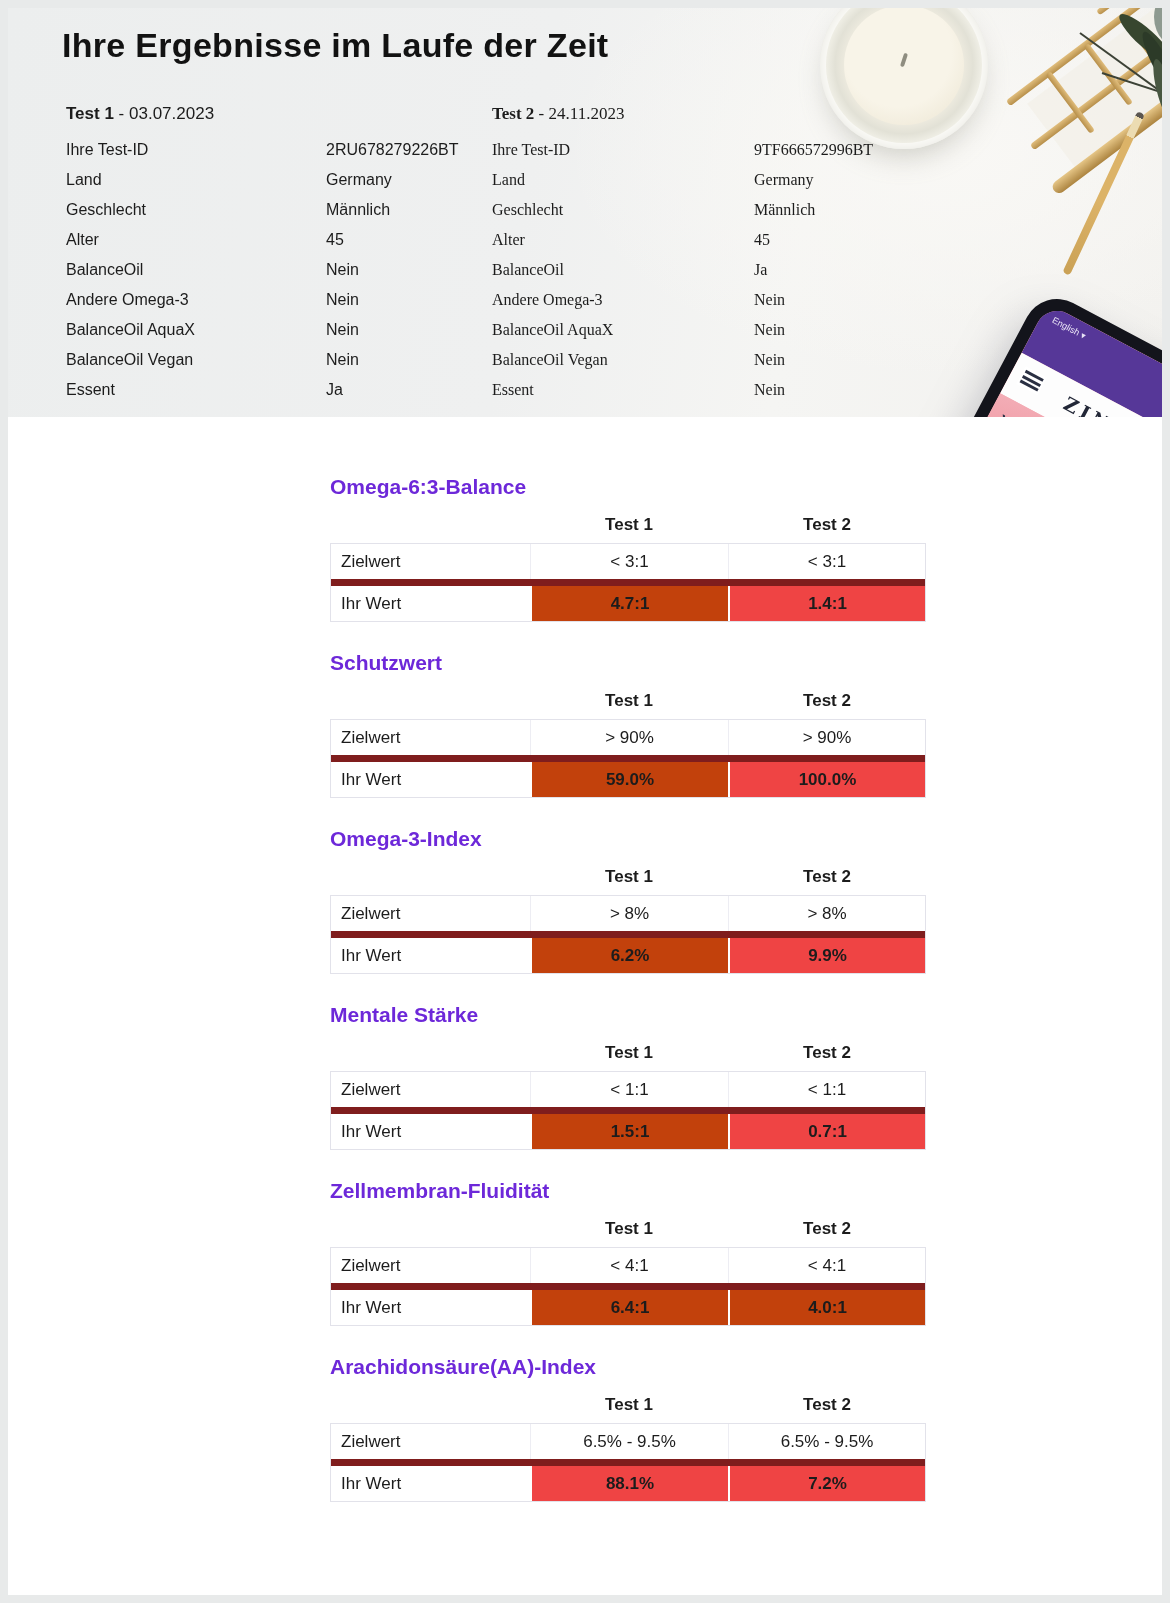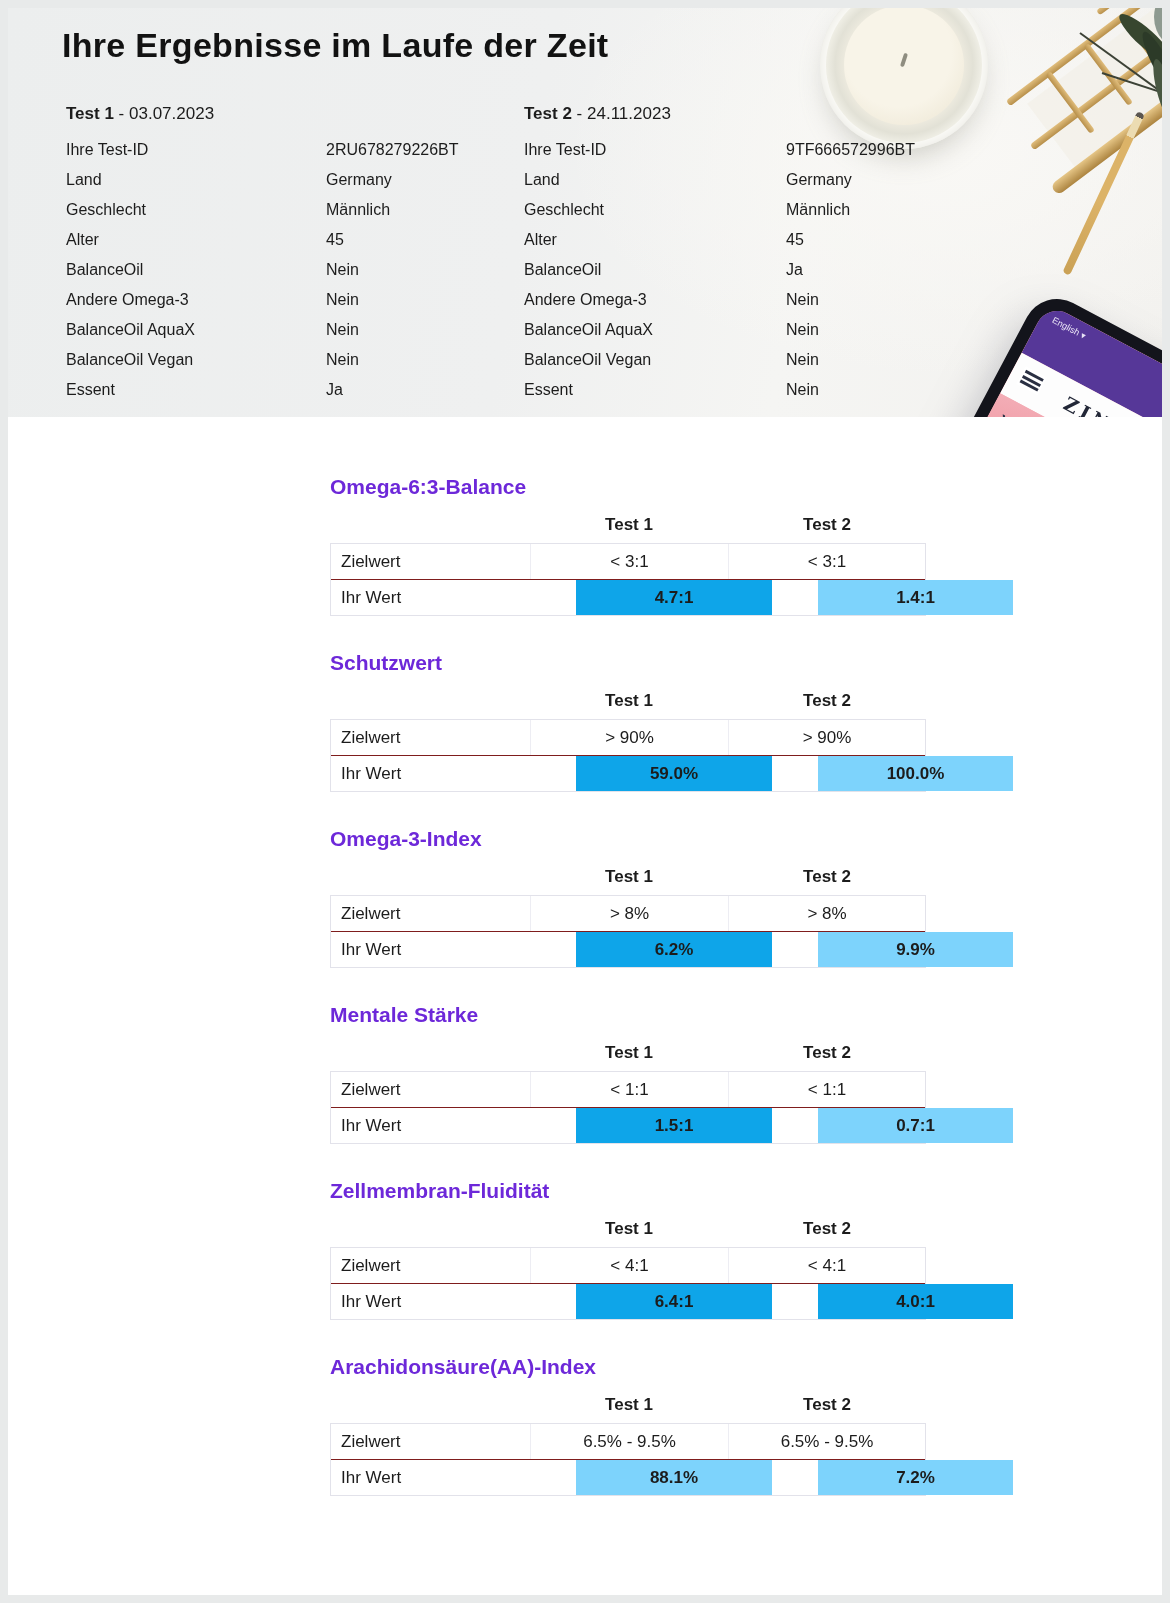--- a/index.html
+++ b/index.html
@@ -23,21 +23,21 @@
   .hdr::before{
     content:"";position:absolute;inset:0;
     background:radial-gradient(ellipse 560px 330px at 82% 35%, #f9f8f5 0%, rgba(249,248,245,0) 70%);
   }
   .page-title{
     position:absolute;left:54px;top:18px;margin:0;
     font-size:34px;font-weight:700;letter-spacing:0.3px;color:#121212;z-index:5;
   }
   .test-col{position:absolute;top:96px;z-index:5;}
   .test-col-1{left:58px;width:425px;}
-  .test-col-2{left:516px;width:440px;}
+  .test-col-2{left:484px;width:440px;font-family:Liberation Serif, serif;}
   .test-head{font-size:17px;height:22px;}
   .test-head .tname{font-weight:700;}
   .meta-grid{display:grid;margin-top:9px;}
   .test-col-1 .meta-grid{grid-template-columns:260px 1fr;}
   .test-col-2 .meta-grid{grid-template-columns:262px 1fr;}
   .meta-grid div{height:30px;line-height:30px;font-size:16px;white-space:nowrap;}
   
   .deco{position:absolute;}
   .candle{
     left:812px;top:-27px;width:168px;height:168px;border-radius:50%;
@@ -92,26 +92,26 @@
     letter-spacing:4px;color:#222737;}
   .pbody{height:248px;background:linear-gradient(165deg,#f3adb6 0%,#ec7d88 45%,#e65565 100%);position:relative;padding:14px 12px;box-sizing:border-box;}
   .pstatus{font-size:17px;font-weight:700;color:#2b3145;}
   
   .tblock{position:absolute;left:322px;width:596px;}
   .tblock h2{margin:0 0 14px 0;font-size:21px;font-weight:700;color:#6d28d9;}
   .thead{display:grid;grid-template-columns:200px 198px 198px;height:24px;margin-bottom:6px;
     font-size:17px;font-weight:700;text-align:center;align-items:center;}
   .ttable{border:1px solid #e2e2ea;background:#fff;}
   .trow{display:grid;grid-template-columns:199px 198px 197px;height:35px;font-size:17px;text-align:right;}
-  .trow + .trow{border-top:1px solid #7f1d1d;gap:44px;}
+  .trow + .trow{border-top:7px solid #7f1d1d;}
   .tlabel{padding-left:10px;display:flex;align-items:center;}
   .tcell{display:flex;align-items:center;justify-content:center;border-left:1px solid #ededf3;}
   .vrow .tcell{font-weight:700;border-left:2px solid #ffffff;}
-  .cell-yellow{background:#0ea5e9;}
-  .cell-green{background:#7dd3fc;}
+  .cell-yellow{background:#c2410c;}
+  .cell-green{background:#ef4444;}
 </style>
 </head>
 <body>
 
 <div class="sheet">
 
   <header class="hdr">
 
     <div class="deco plank"></div>
     <div class="deco gbar gbar-3"></div>

